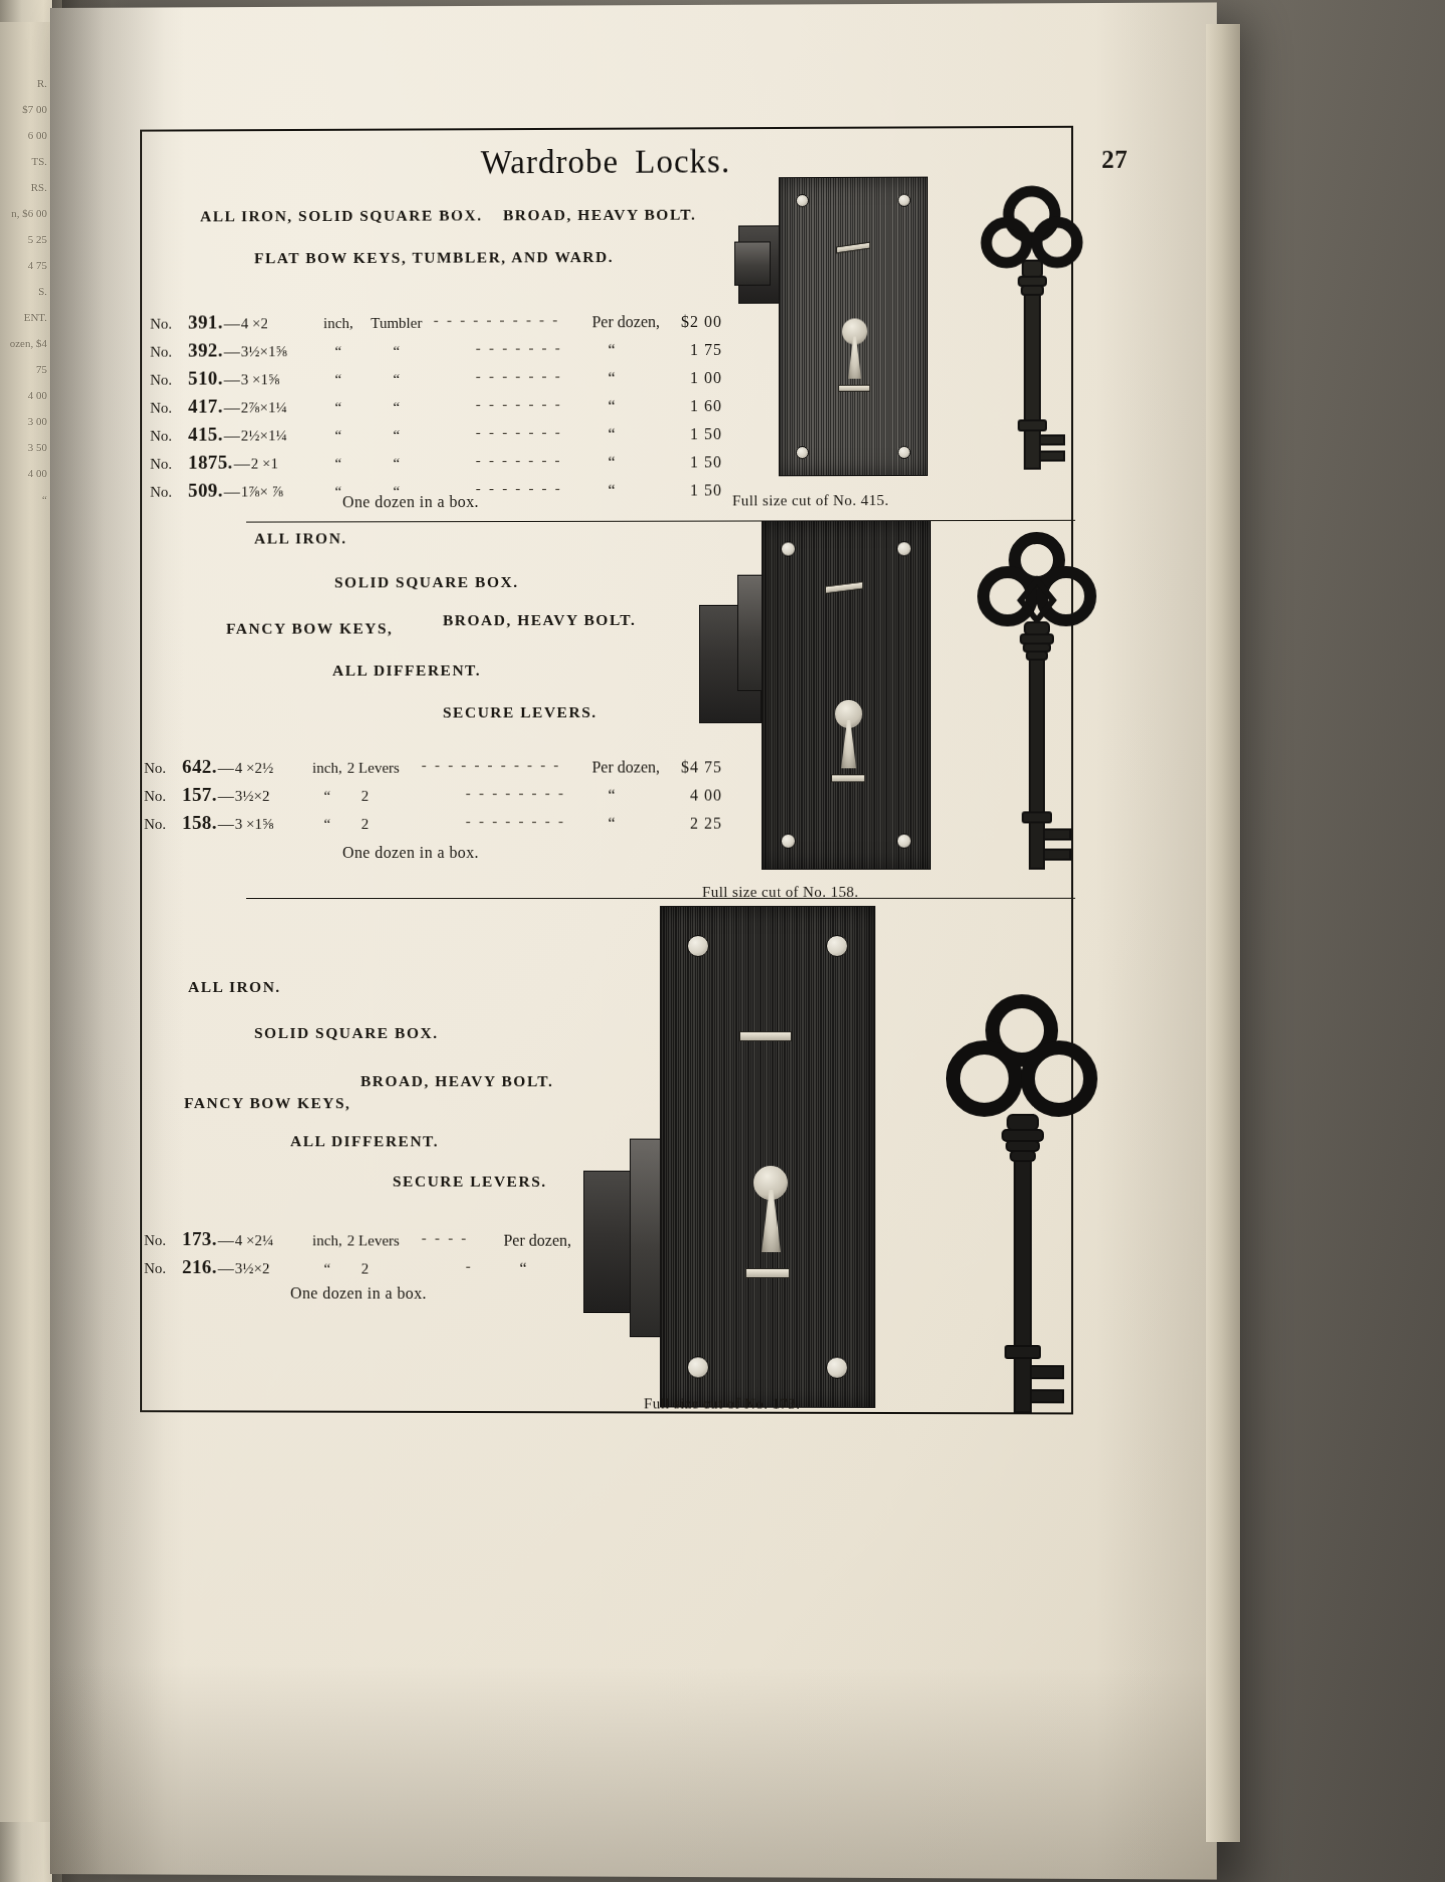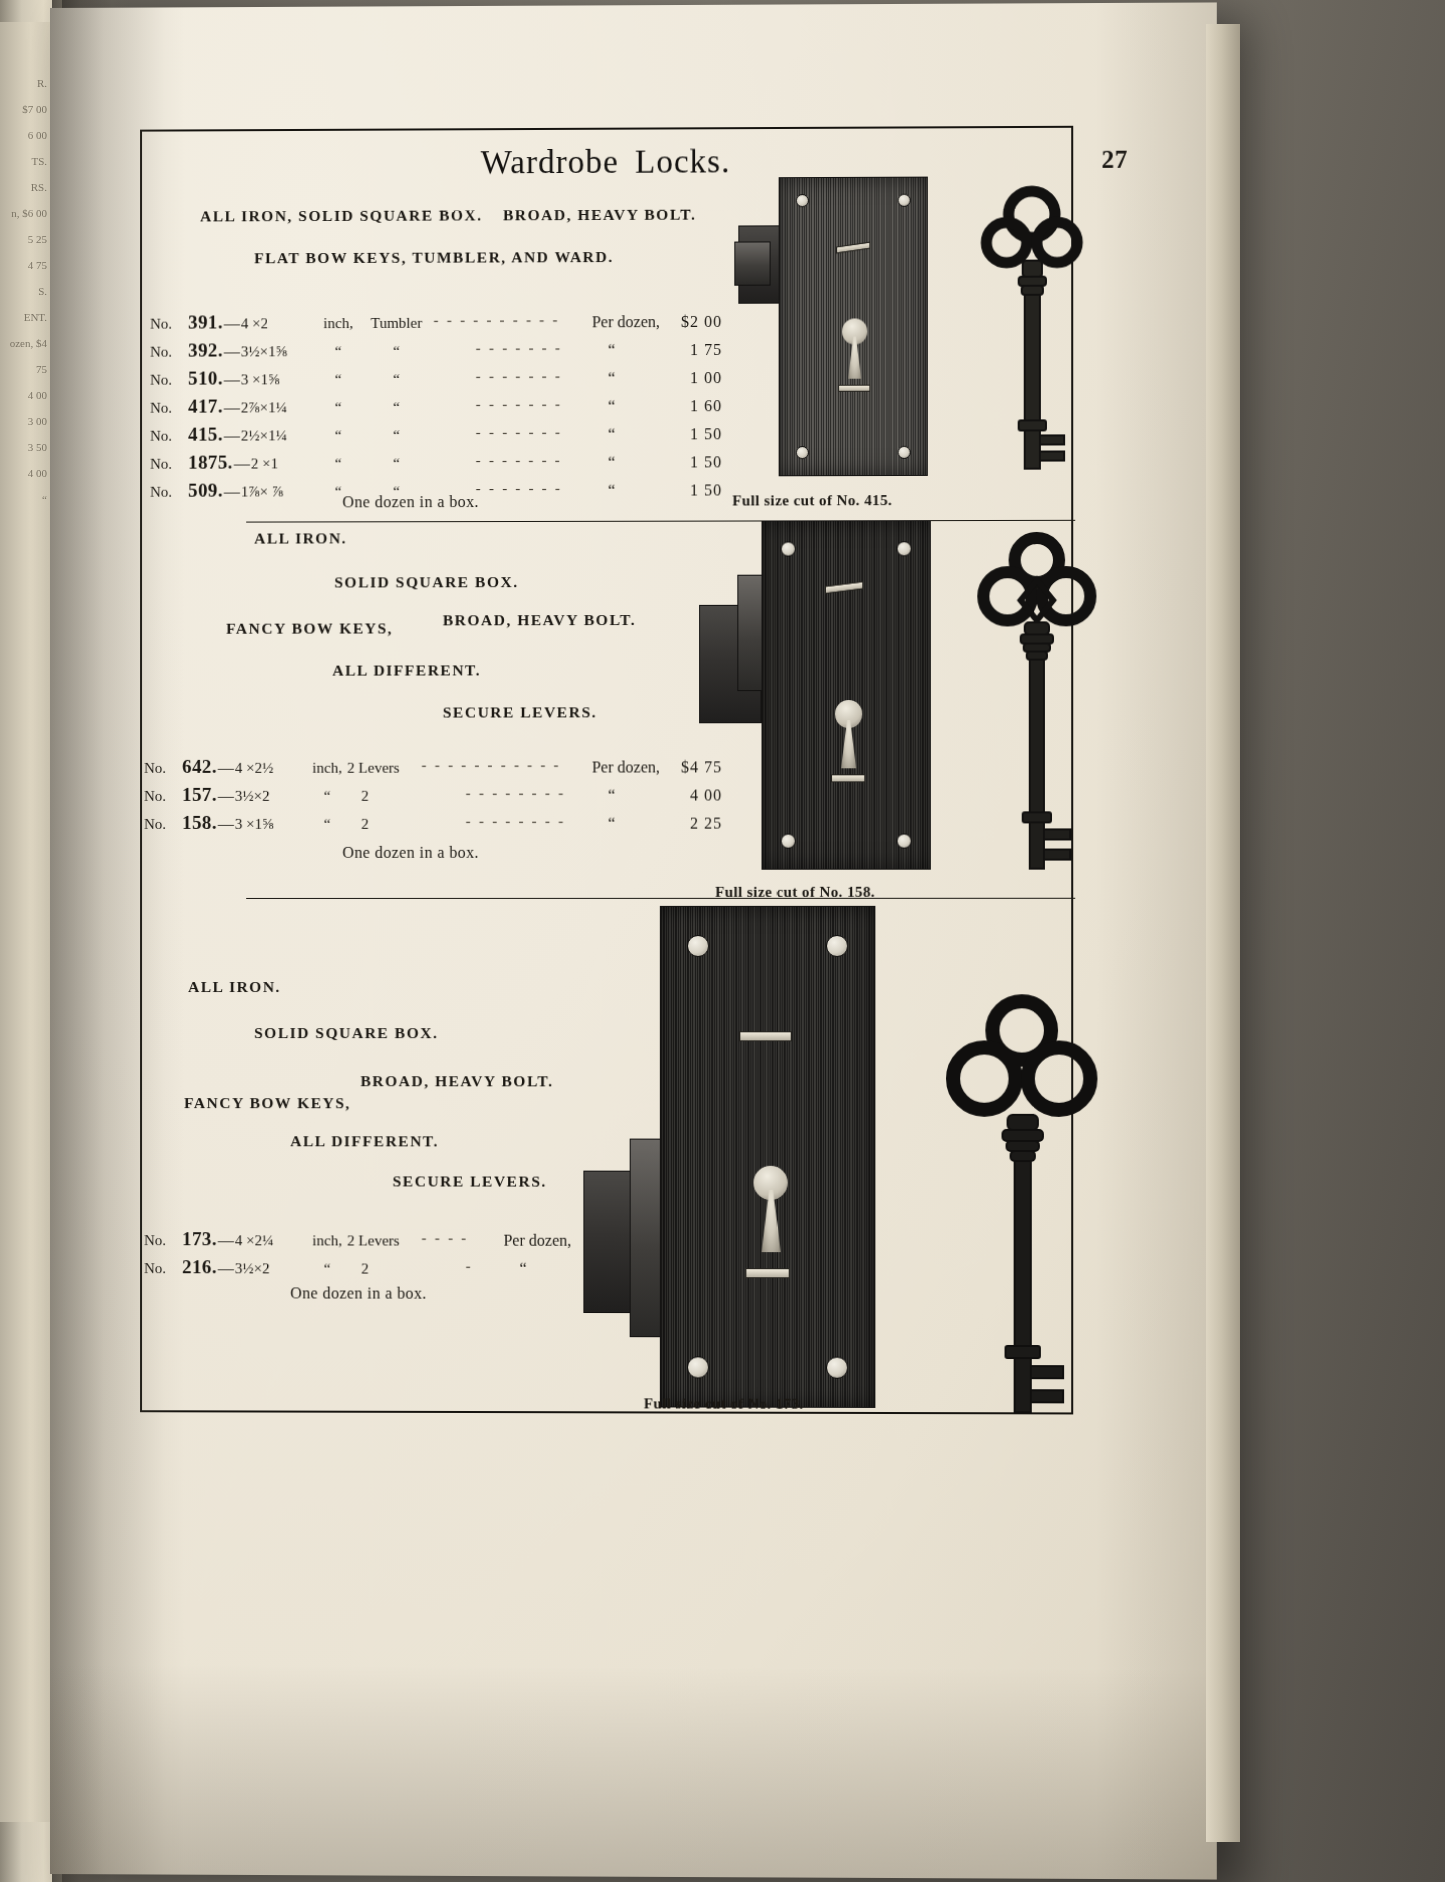--- a/index.html
+++ b/index.html
@@ -97,21 +97,21 @@
     font-size:15.5px; letter-spacing:1.5px; color:#1b1813;
     white-space:nowrap; font-weight:600;
   }
   .note {
     font-family:"Liberation Serif", serif;
     font-size:16px; color:#1b1813; letter-spacing:.4px; white-space:nowrap;
   }
   .cut-caption {
     font-family:"Liberation Serif", serif;
     font-size:15px; color:#1b1813; letter-spacing:.4px;
-    white-space:nowrap; font-weight:700;
+    white-space:nowrap; font-weight:400;
   }
 
   
   .plist { position:absolute; }
   .prow {
     display:flex; align-items:baseline;
     font-family:"Liberation Serif", serif;
     font-size:16px; color:#1c1914; white-space:nowrap;
     height:28px;
   }
@@ -425,21 +425,21 @@
             <rect x="60" y="129" width="20" height="8" rx="3"></rect>
             <rect x="63" y="137" width="14" height="152"></rect>
             <rect x="56" y="289" width="28" height="10" rx="2"></rect>
             <rect x="63" y="299" width="14" height="46"></rect>
             <rect x="77" y="306" width="26" height="10"></rect>
             <rect x="77" y="326" width="26" height="10"></rect>
           </g>
         </svg>
       </div>
 
-      <div class="cut-caption" style="position:absolute; left:571px; top:752px;">Full size cut of  No. 158.</div>
+      <div class="cut-caption" style="position:absolute; left:558px; top:752px;">Full size cut of  No. 158.</div>
 
       <hr class="rule" style="left:104px; top:766px; width:824px;">
     </div>
 
     <div>
 
       <div class="caps" style="position:absolute; left:46px; top:846px;">ALL IRON.</div>
       <div class="caps" style="position:absolute; left:112px; top:892px;">SOLID SQUARE BOX.</div>
       <div class="caps" style="position:absolute; left:218px; top:940px;">BROAD, HEAVY BOLT.</div>
       <div class="caps" style="position:absolute; left:42px; top:962px;">FANCY BOW KEYS,</div>

